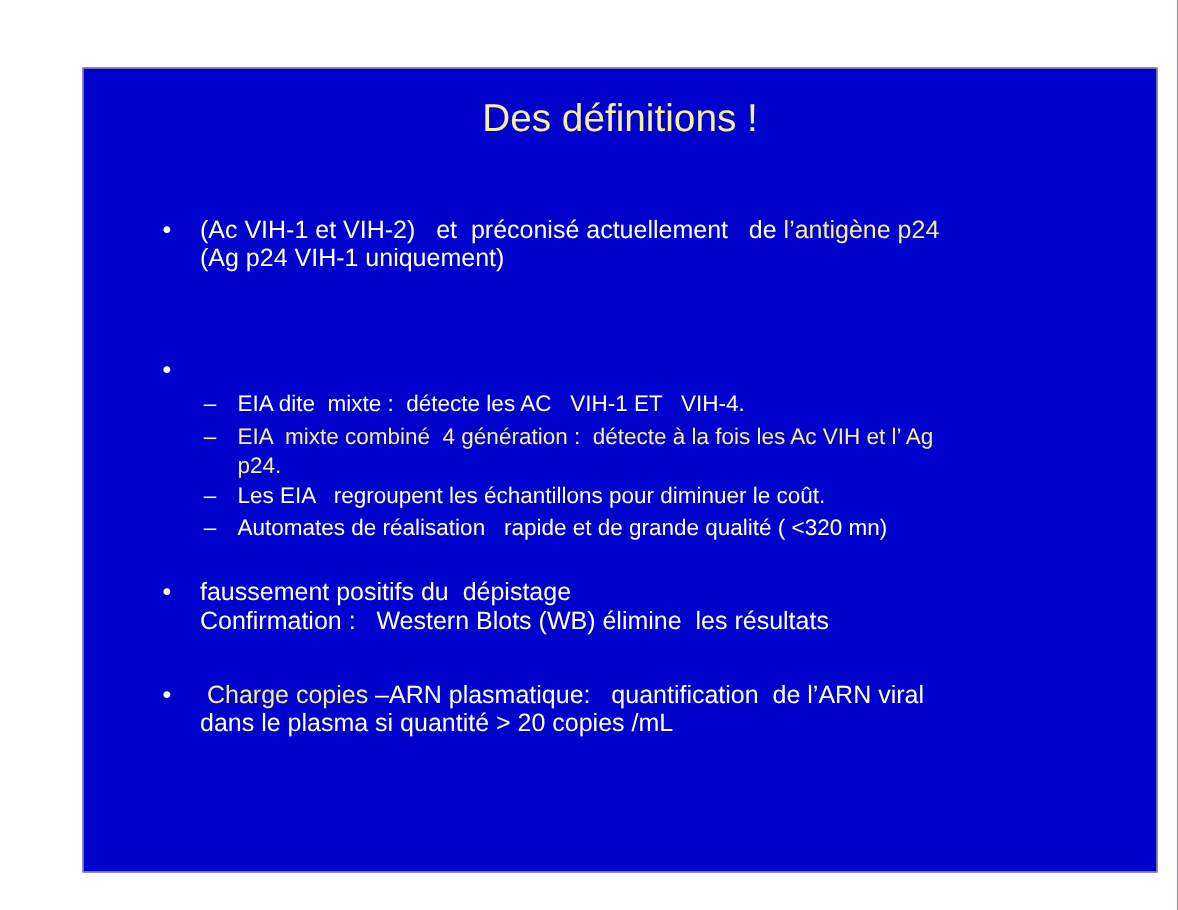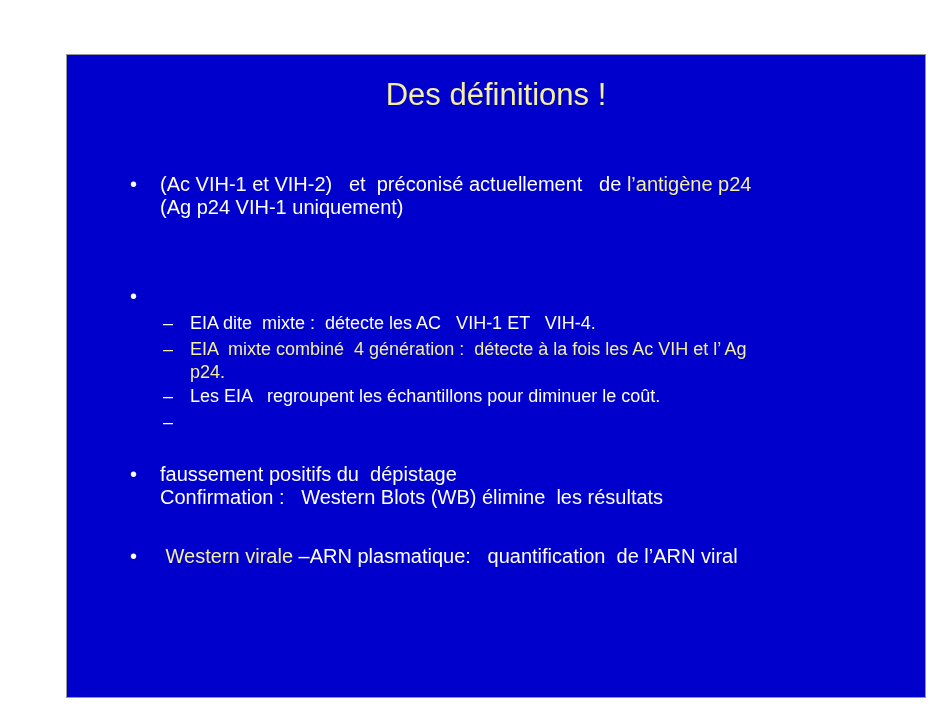--- a/index.html
+++ b/index.html
@@ -79,28 +79,32 @@
         </div>
       </div>
       <div class="block level-2">
         <span class="marker w">–</span>
         <div class="lines">
           <div class="line"><span class="seg w">Les EIA   regroupent les échantillons pour diminuer le coût.</span></div>
         </div>
       </div>
       <div class="block level-2">
         <span class="marker w">–</span>
+        <div class="lines">
+          <div class="line"><span class="seg w">Automates de réalisation   rapide et de grande qualité ( &lt;320 mn)</span></div>
+        </div>
       </div>
       <div class="block level-1">
         <span class="marker w">•</span>
         <div class="lines">
           <div class="line"><span class="seg w">faussement positifs du  dépistage</span></div>
           <div class="line"><span class="seg w">Confirmation :   Western Blots (WB) élimine  les résultats</span></div>
         </div>
       </div>
       <div class="block level-1">
         <span class="marker w">•</span>
         <div class="lines">
-          <div class="line"><span class="seg w"> </span><span class="seg y">Western virale</span><span class="seg w"> –ARN plasmatique:   quantification  de l’ARN viral</span></div>
+          <div class="line"><span class="seg w"> </span><span class="seg y">Charge copies</span><span class="seg w"> –ARN plasmatique:   quantification  de l’ARN viral</span></div>
+          <div class="line"><span class="seg w">dans le plasma si quantité &gt; 20 copies /mL</span></div>
         </div>
       </div>
     </div>
 </div>
 
 </body></html>

